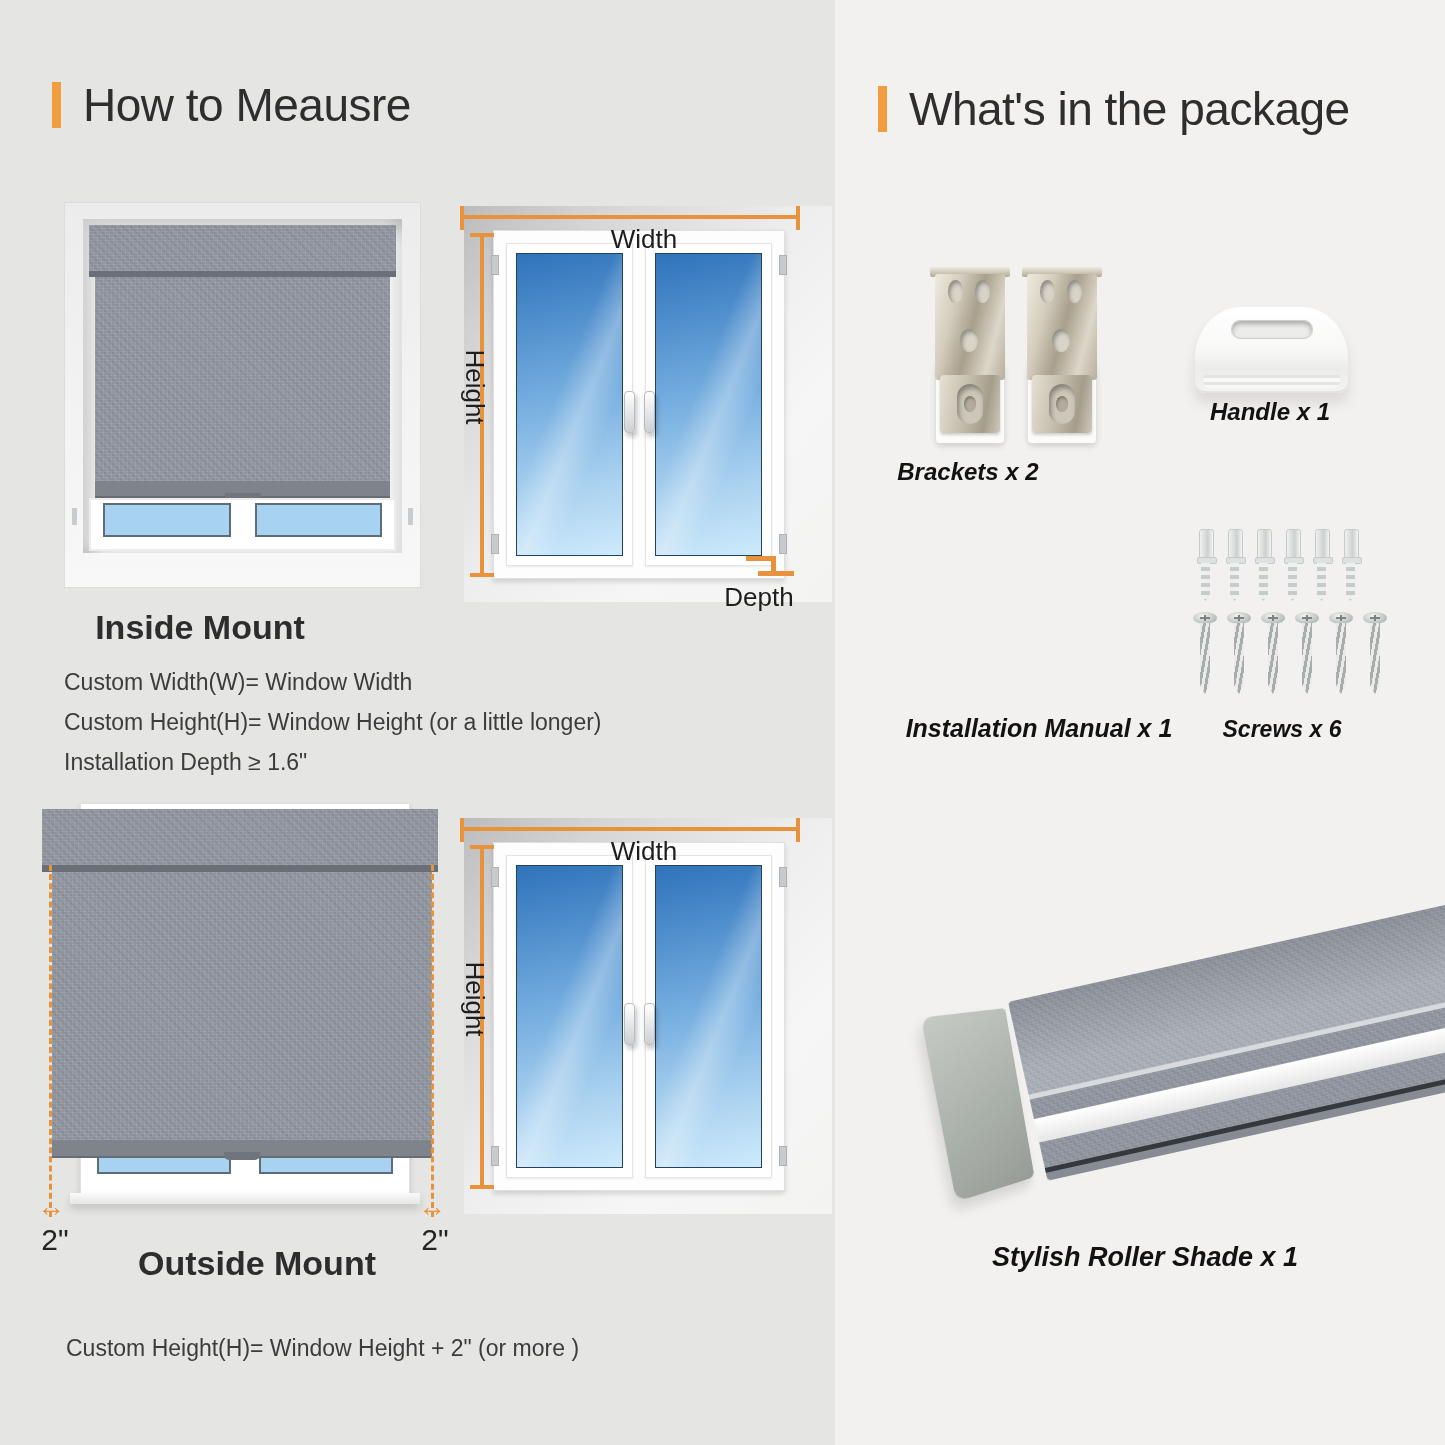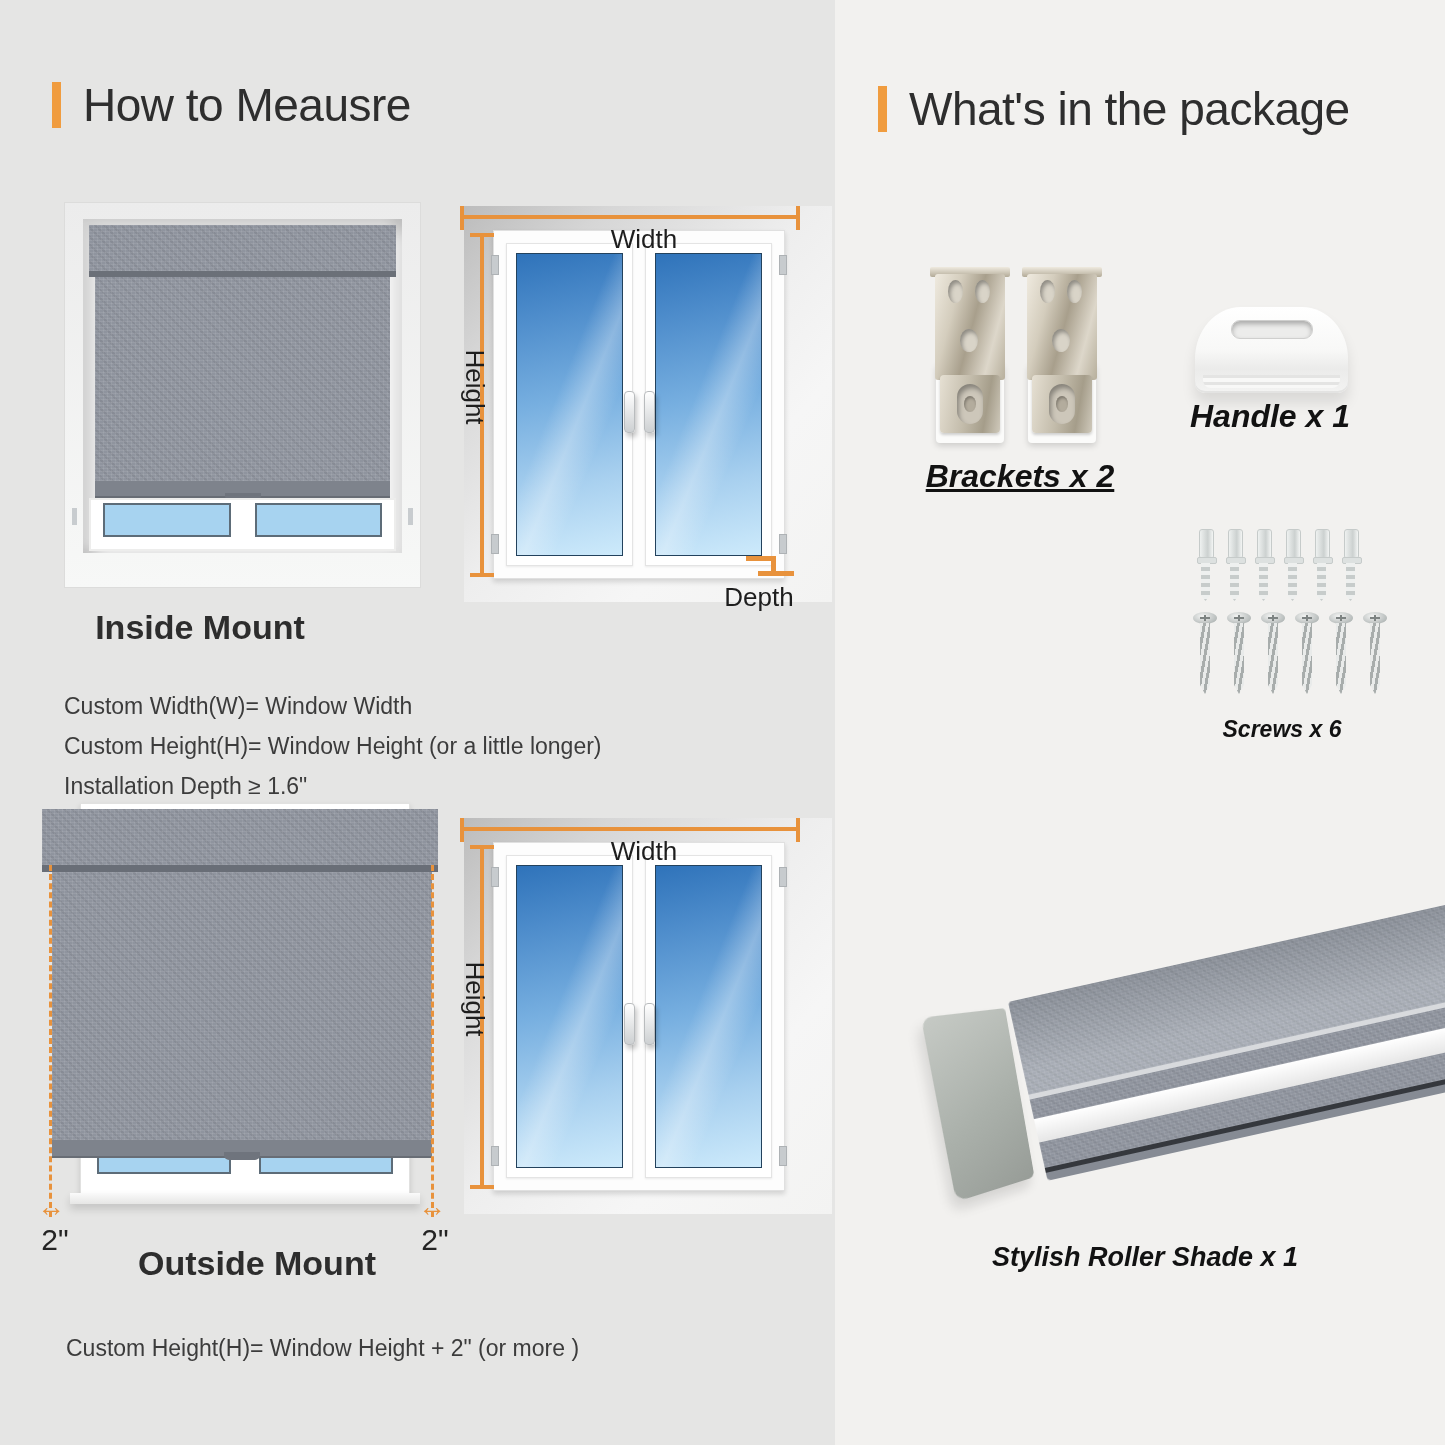--- a/index.html
+++ b/index.html
@@ -76,21 +76,21 @@
   .mlabel-h { left:-40px; top:170px; width:130px; height:34px; line-height:34px; text-align:center; transform:rotate(90deg); }
   .mdepth-glyph { left:296px; top:356px; width:48px; height:24px; }
   .mdepth-glyph .d1 { position:absolute; left:0;  top:0;    width:30px; height:5px; background:#E8923C; }
   .mdepth-glyph .dv { position:absolute; left:25px; top:2px; width:5px;  height:16px; background:#E8923C; }
   .mdepth-glyph .d2 { position:absolute; left:12px; top:15px; width:36px; height:5px; background:#E8923C; }
   .mlabel-d { left:239px; top:382px; width:140px; text-align:center; }
 
   
   .mount-heading { position:absolute; font-size:34px; font-weight:bold; color:#2d2d2d; text-align:center; white-space:nowrap; }
   .mount-lines { position:absolute; font-size:23px; color:#3c3c3c; white-space:nowrap; }
-  .lines-inside  { left:64px; top:662px; line-height:40px;margin-top:24px; }
+  .lines-inside  { left:64px; top:662px; line-height:40px; }
   .lines-outside { left:66px; top:1322px; line-height:52px; }
 
   
   .photo-outside { left:30px; top:795px; width:450px; height:475px; }
   .po-window { left:50px; top:8px; width:328px; height:390px; background:#fff;
     border:1px solid #e1e1e0; box-shadow:0 3px 6px rgba(0,0,0,0.14); }
   .po-pane { position:absolute; bottom:20px; height:18px; background:#a7d3f0; border:2px solid #5d6c78; }
   .po-pane.l { left:16px;  width:calc(50% - 34px); }
   .po-pane.r { right:16px; width:calc(50% - 34px); }
   .po-sill { left:40px; top:398px; width:350px; height:11px;
@@ -101,21 +101,21 @@
   .po-dash { position:absolute; top:70px; height:352px; width:0; border-left:3px dashed #E8923C; }
   .po-dash.dl { left:19px; } .po-dash.dr { left:401px; }
   .po-arrow { position:absolute; top:398px; width:40px; text-align:center;
     color:#E8923C; font-size:28px; font-weight:bold; line-height:28px; }
   .po-arrow.al { left:1px; } .po-arrow.ar { left:382px; }
   .po-two { position:absolute; top:428px; width:50px; text-align:center; font-size:30px; color:#242424; }
   .po-two.tl { left:0px; } .po-two.tr { left:380px; }
 
   
   .item-label { position:absolute; font-weight:bold; font-style:italic; color:#121212;
-    font-size:32px; text-align:center; white-space:nowrap; }
+    font-size:24px; text-align:center; white-space:nowrap; }
 
   .bracket { width:70px; height:180px; }
   .bk-white { position:absolute; left:1px; top:96px; right:1px; height:80px; background:#fbfbfa;
     border-radius:4px; box-shadow:0 3px 6px rgba(0,0,0,0.15); }
   .bk-flange { position:absolute; left:-5px; right:-5px; top:0; height:10px;
     background:linear-gradient(180deg,#efeadf,#b3ab98); border-radius:2px; }
   .bk-body { position:absolute; left:0; right:0; top:7px; height:106px; border-radius:3px;
     background:linear-gradient(105deg,#efeadf 0%,#d4cdbd 28%,#a89f8c 52%,#ddd7ca 78%,#b7af9c 100%); }
   .bk-hole { position:absolute; width:15px; height:23px; border-radius:50%;
     background:#d9d4c8; box-shadow:inset 2px 3px 4px rgba(0,0,0,0.35); }
@@ -329,28 +329,29 @@
     <div class="bk-white"></div>
     <div class="bk-flange"></div>
     <div class="bk-body"></div>
     <div class="bk-hole h1"></div>
     <div class="bk-hole h2"></div>
     <div class="bk-hole h3"></div>
     <div class="bk-plate">
       <div class="bk-slot"></div>
     </div>
   </div>
-  <div class="item-label" style="left:920px; top:458px; width:200px;text-decoration:underline;">Brackets x 2</div>
+  <div class="item-label" style="left:868px; top:458px; width:200px;">Brackets x 2</div>
 
   <div class="abs handle">
     <div class="handle-slot"></div>
     <div class="handle-ridges"></div>
   </div>
   <div class="item-label" style="left:1180px; top:398px; width:180px;">Handle x 1</div>
 
+  <div class="item-label" style="left:889px; top:714px; width:300px; font-size:25px;">Installation Manual x 1</div>
 
   <div class="abs anchor" style="left:1197px; top:529px;">
       <div class="anchor-head"></div>
       <div class="anchor-collar"></div>
       <div class="anchor-body"></div>
     </div>
   <div class="abs anchor" style="left:1226px; top:529px;">
       <div class="anchor-head"></div>
       <div class="anchor-collar"></div>
       <div class="anchor-body"></div>

